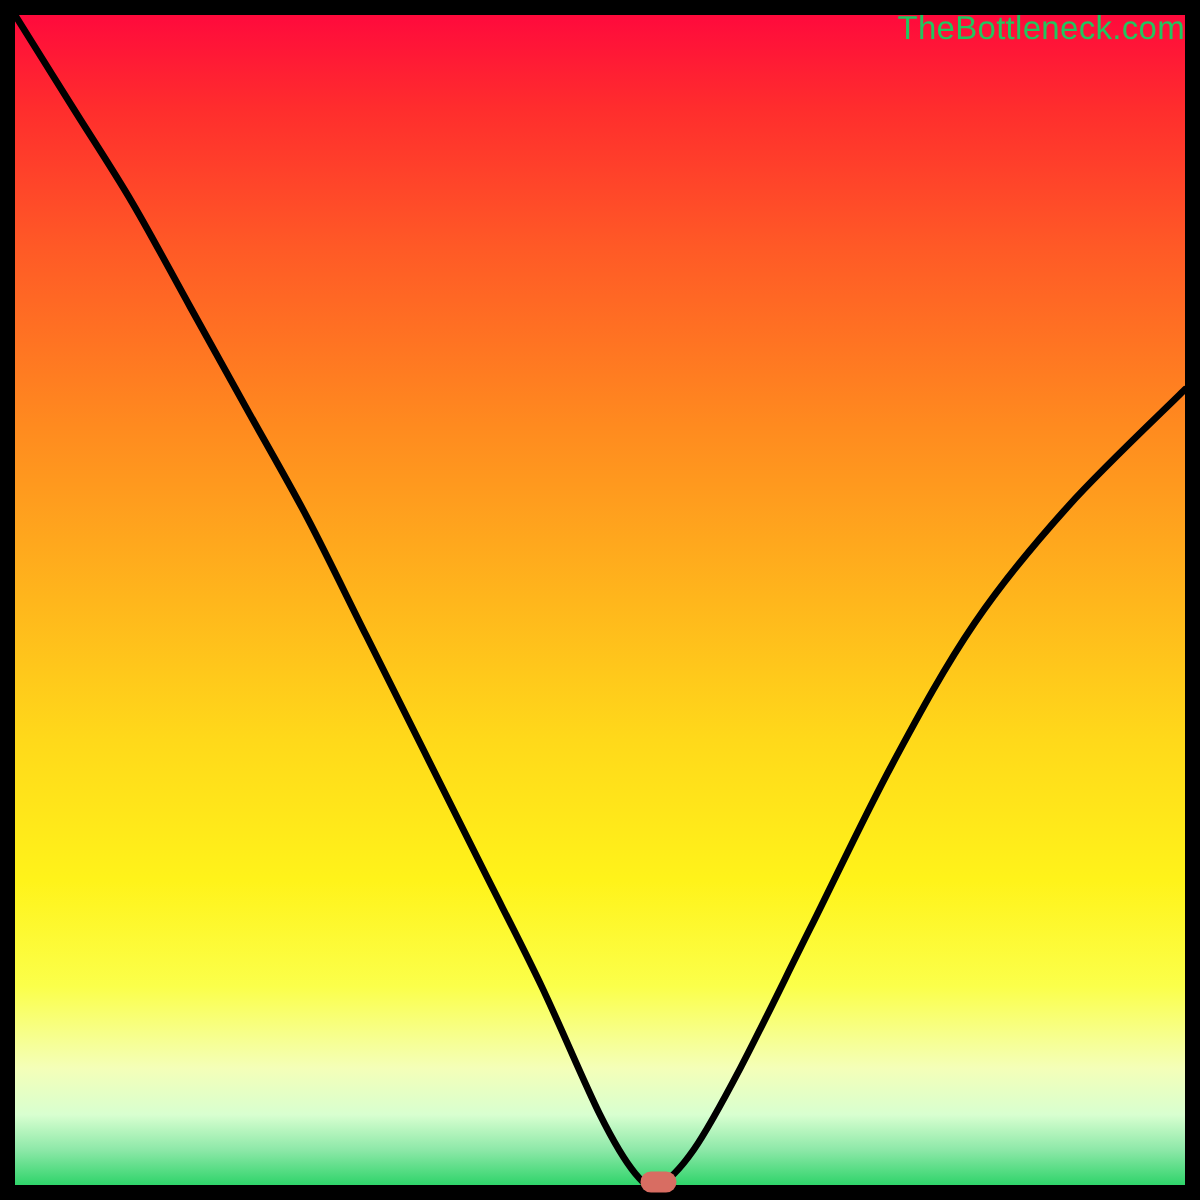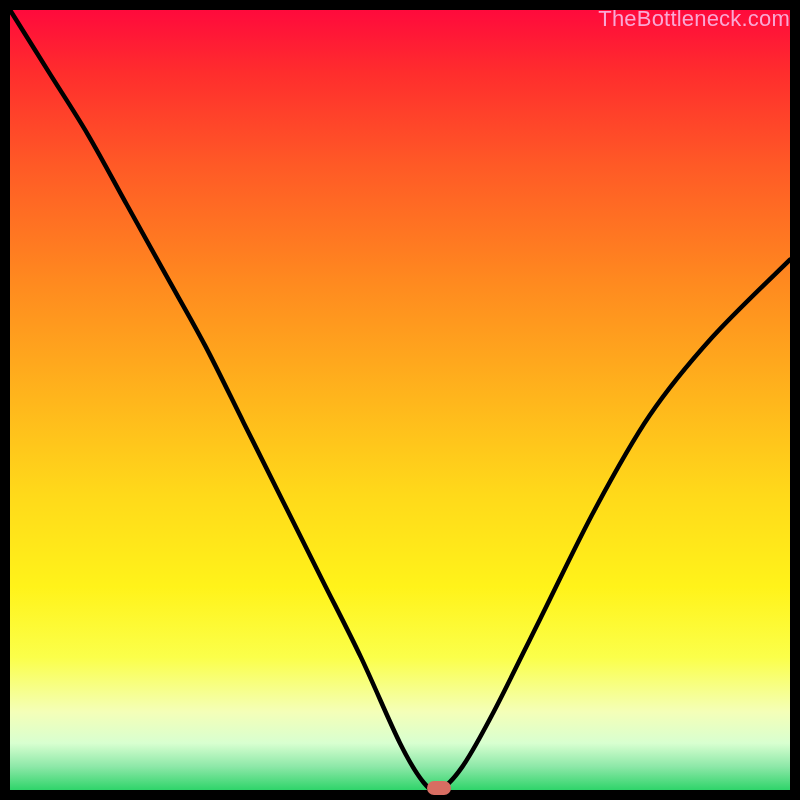--- a/index.html
+++ b/index.html
@@ -37,21 +37,21 @@
       #f4ffb8 90%,
       #d8ffd0 94%,
       #8de8a8 97%,
       #2fd46a 100%
     );
   }
   .watermark {
     position: absolute;
     top: 6px;
     right: 10px;
-    color: #f9a8d4;
+    color: #22c55e;
     font-size: 22px;
     letter-spacing: 0.2px;
     font-weight: 500;
   }
   svg.curve {
     position: absolute;
     left: 10px;
     top: 10px;
     width: 780px;
     height: 780px;

